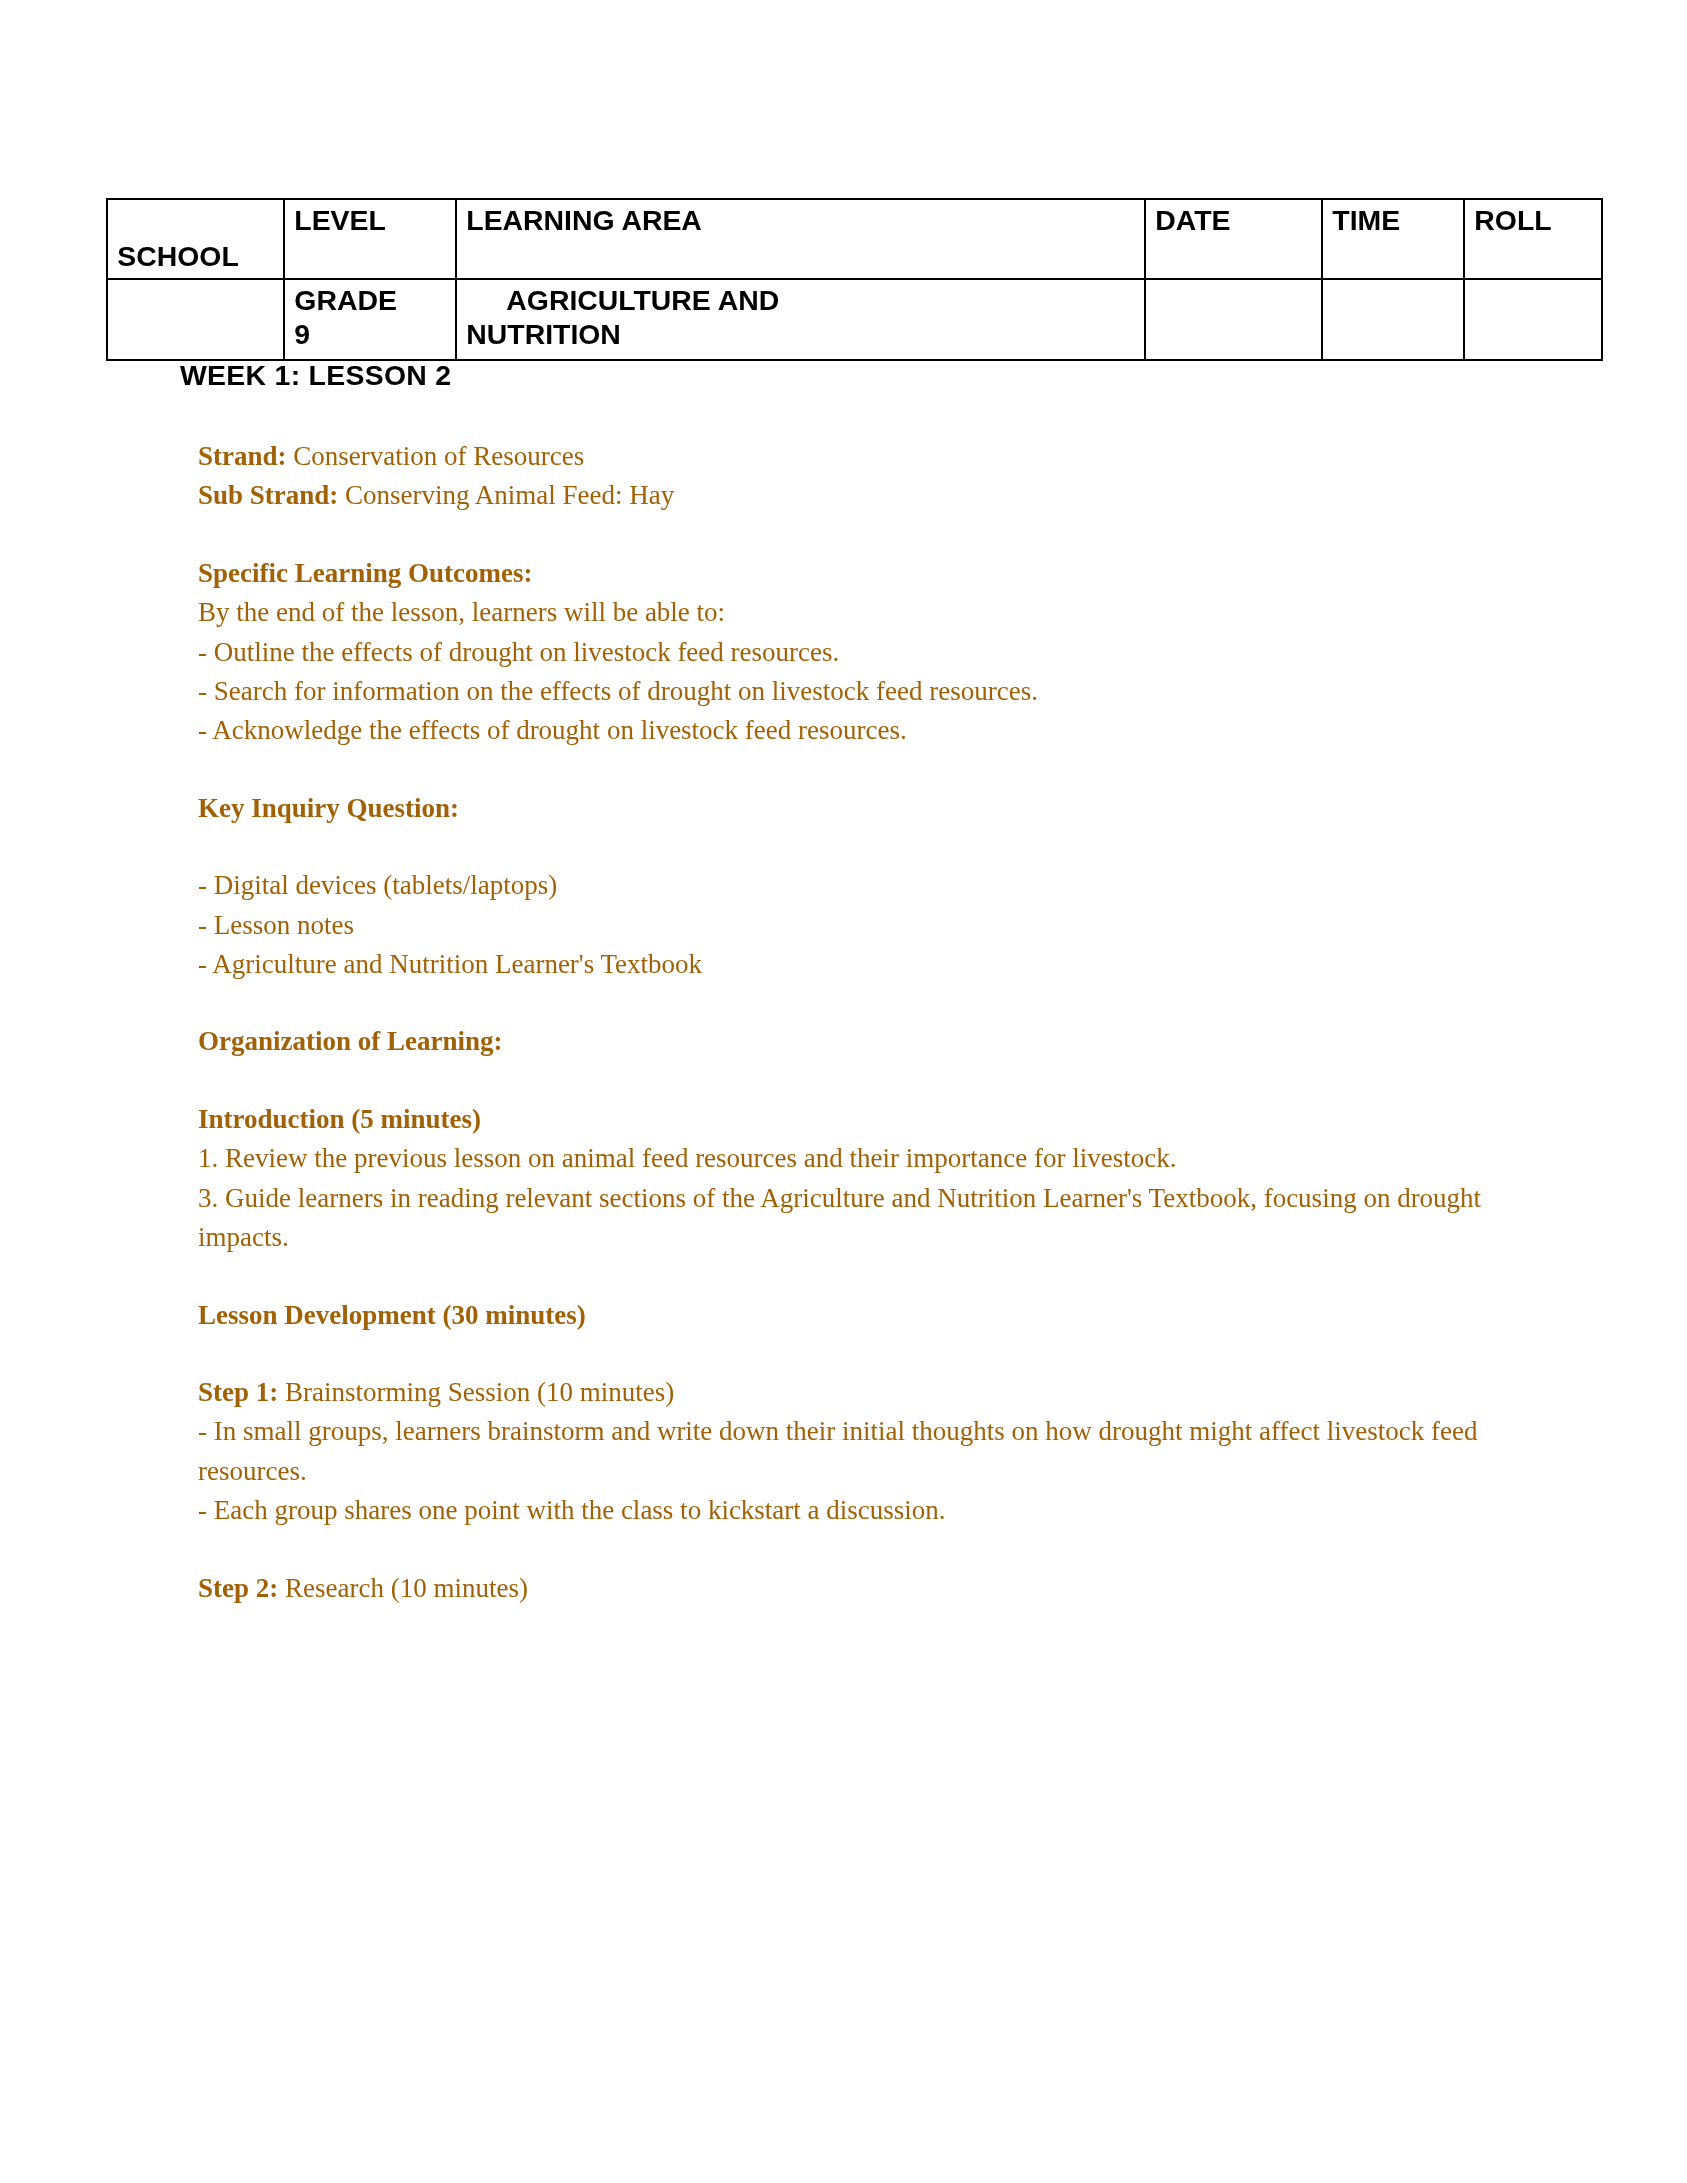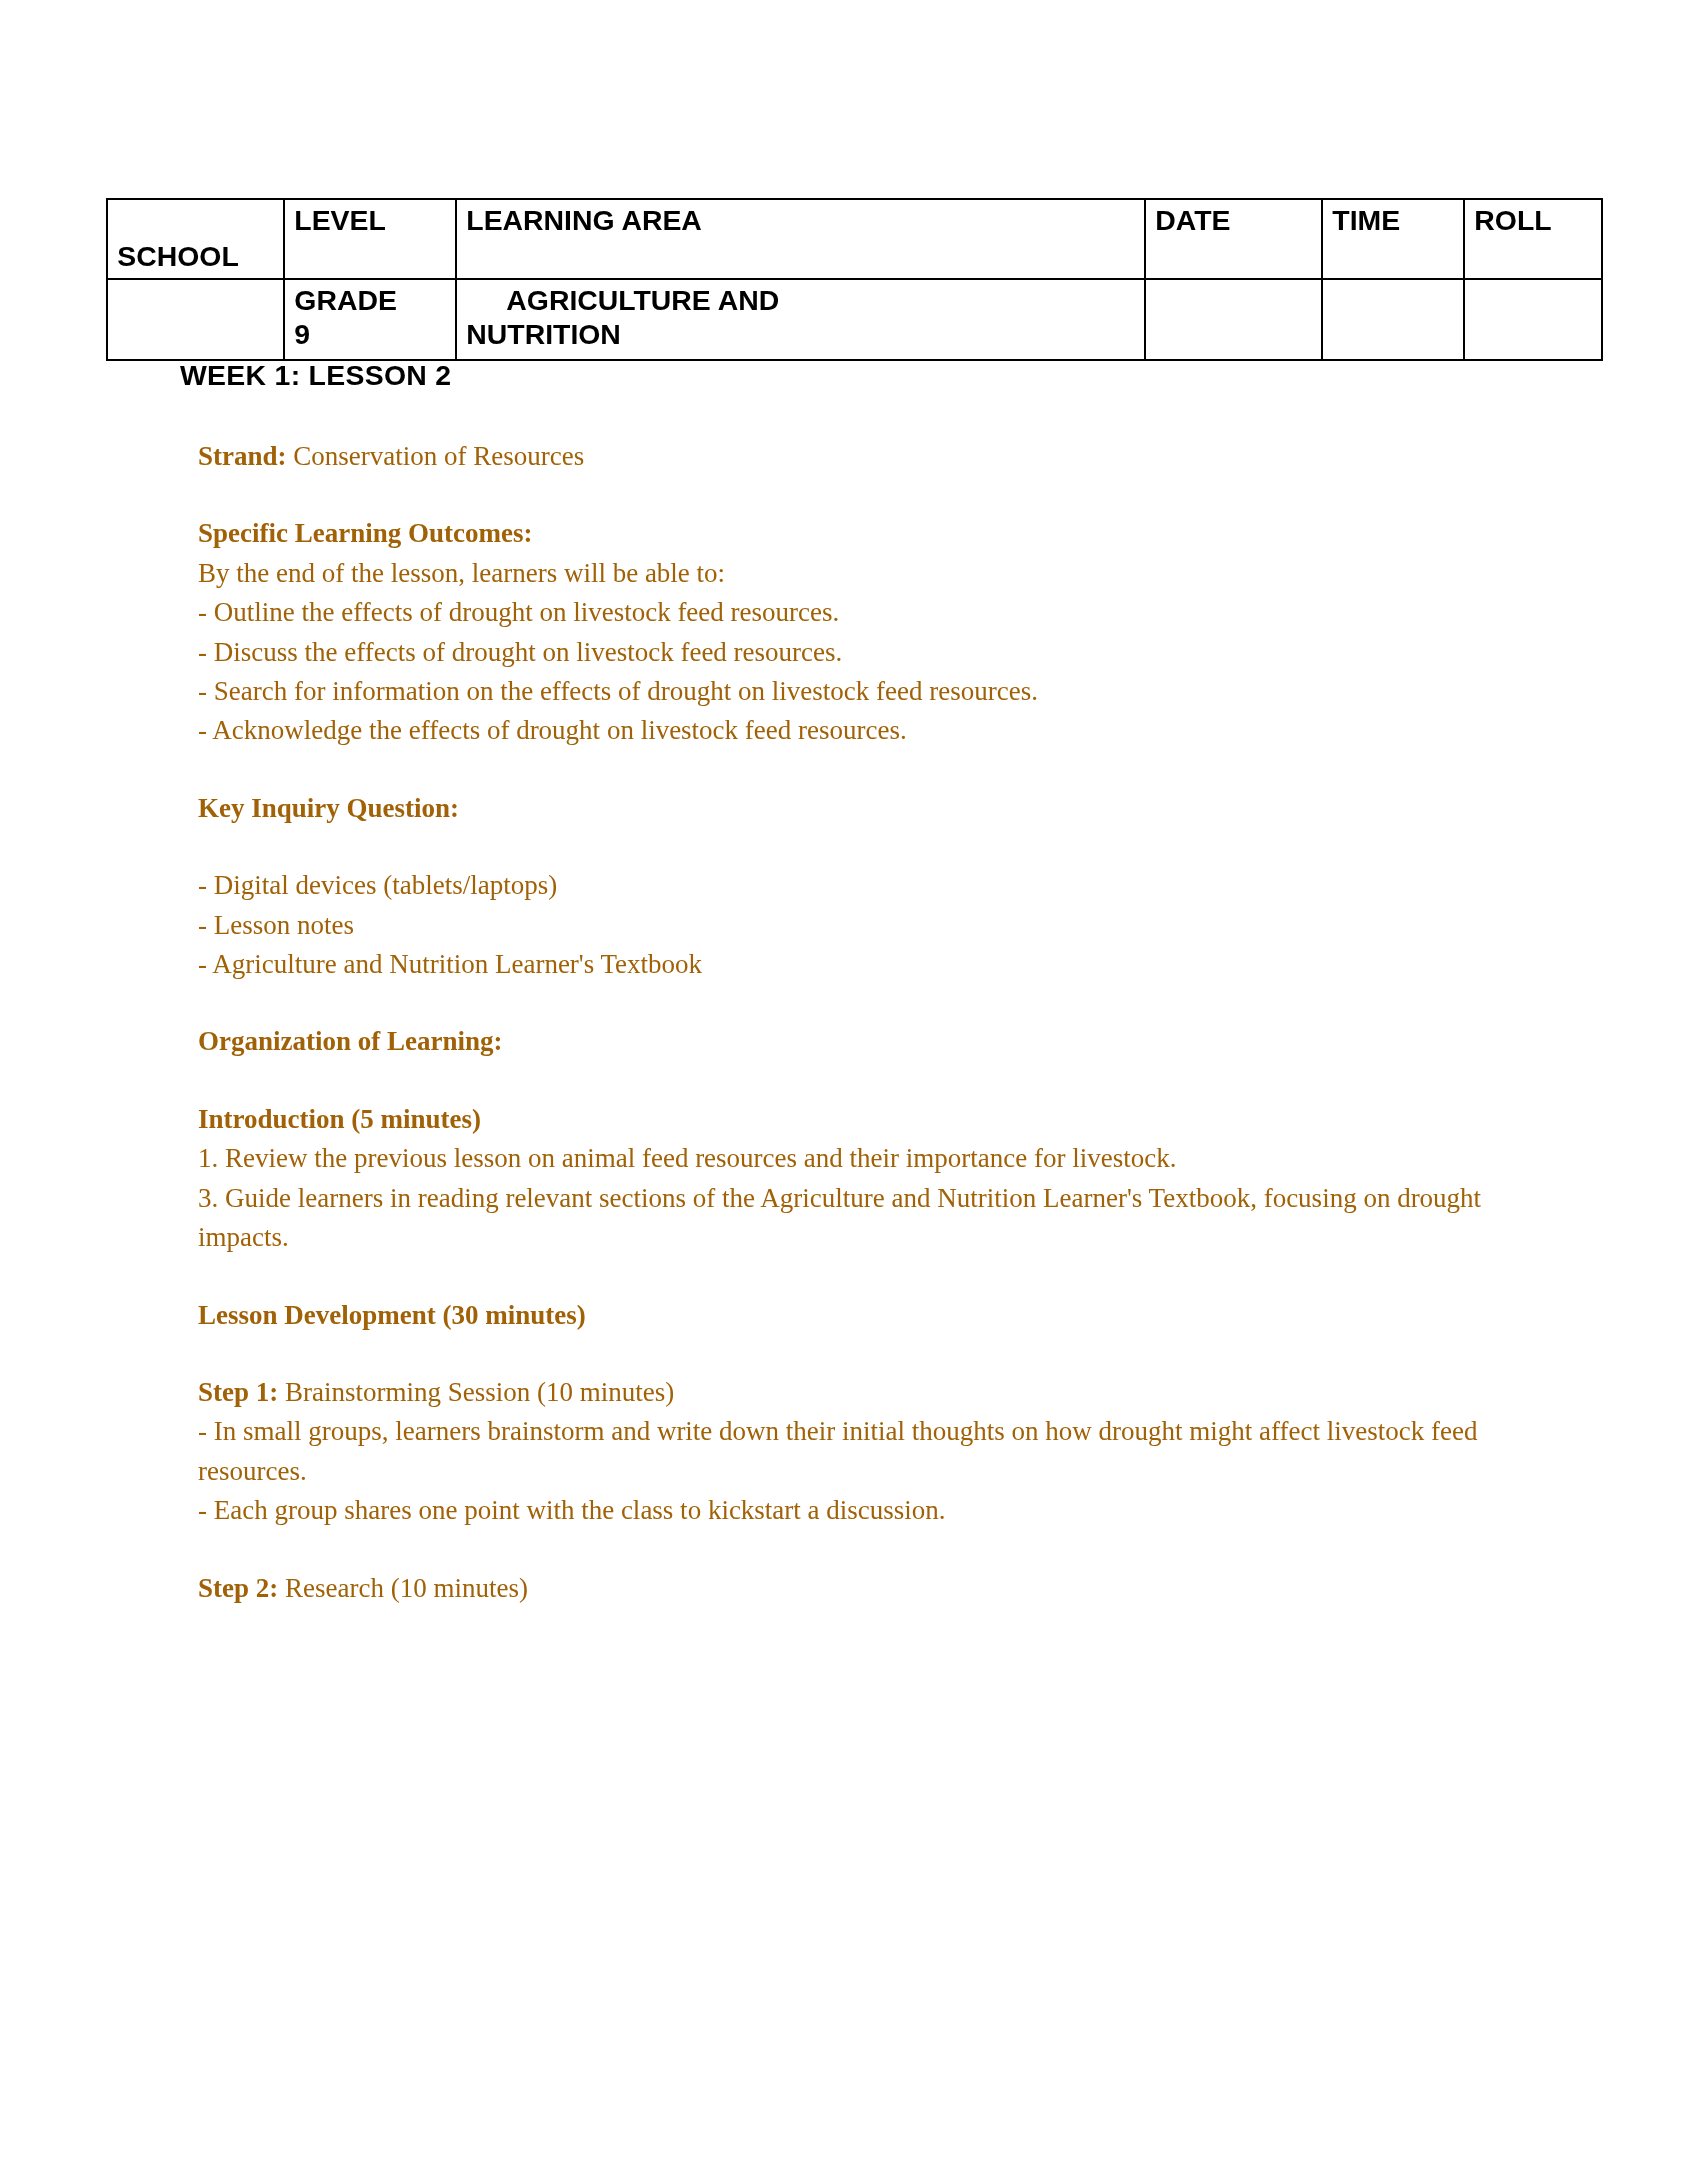--- a/index.html
+++ b/index.html
@@ -133,27 +133,27 @@
         </tr>
       </tbody>
     </table>
   </div>
 
   <div class="week-heading">WEEK 1: LESSON 2</div>
 
   <div class="body-content">
 
     <p><span class="lbl">Strand:</span><span> Conservation of Resources</span></p>
+    <p><span class="lbl">Sub Strand:</span><span> Conserving Animal Feed: Hay</span></p>
 
     <p class="gap"></p>
 
     <p class="hdg">Specific Learning Outcomes:</p>
     <p>By the end of the lesson, learners will be able to:</p>
     <p>- Outline the effects of drought on livestock feed resources.</p>
-    <p>- Discuss the effects of drought on livestock feed resources.</p>
     <p>- Search for information on the effects of drought on livestock feed resources.</p>
     <p>- Acknowledge the effects of drought on livestock feed resources.</p>
 
     <p class="gap"></p>
 
     <p class="hdg">Key Inquiry Question:</p>
 
     <p class="gap"></p>
 
     <p>- Digital devices (tablets/laptops)</p>

